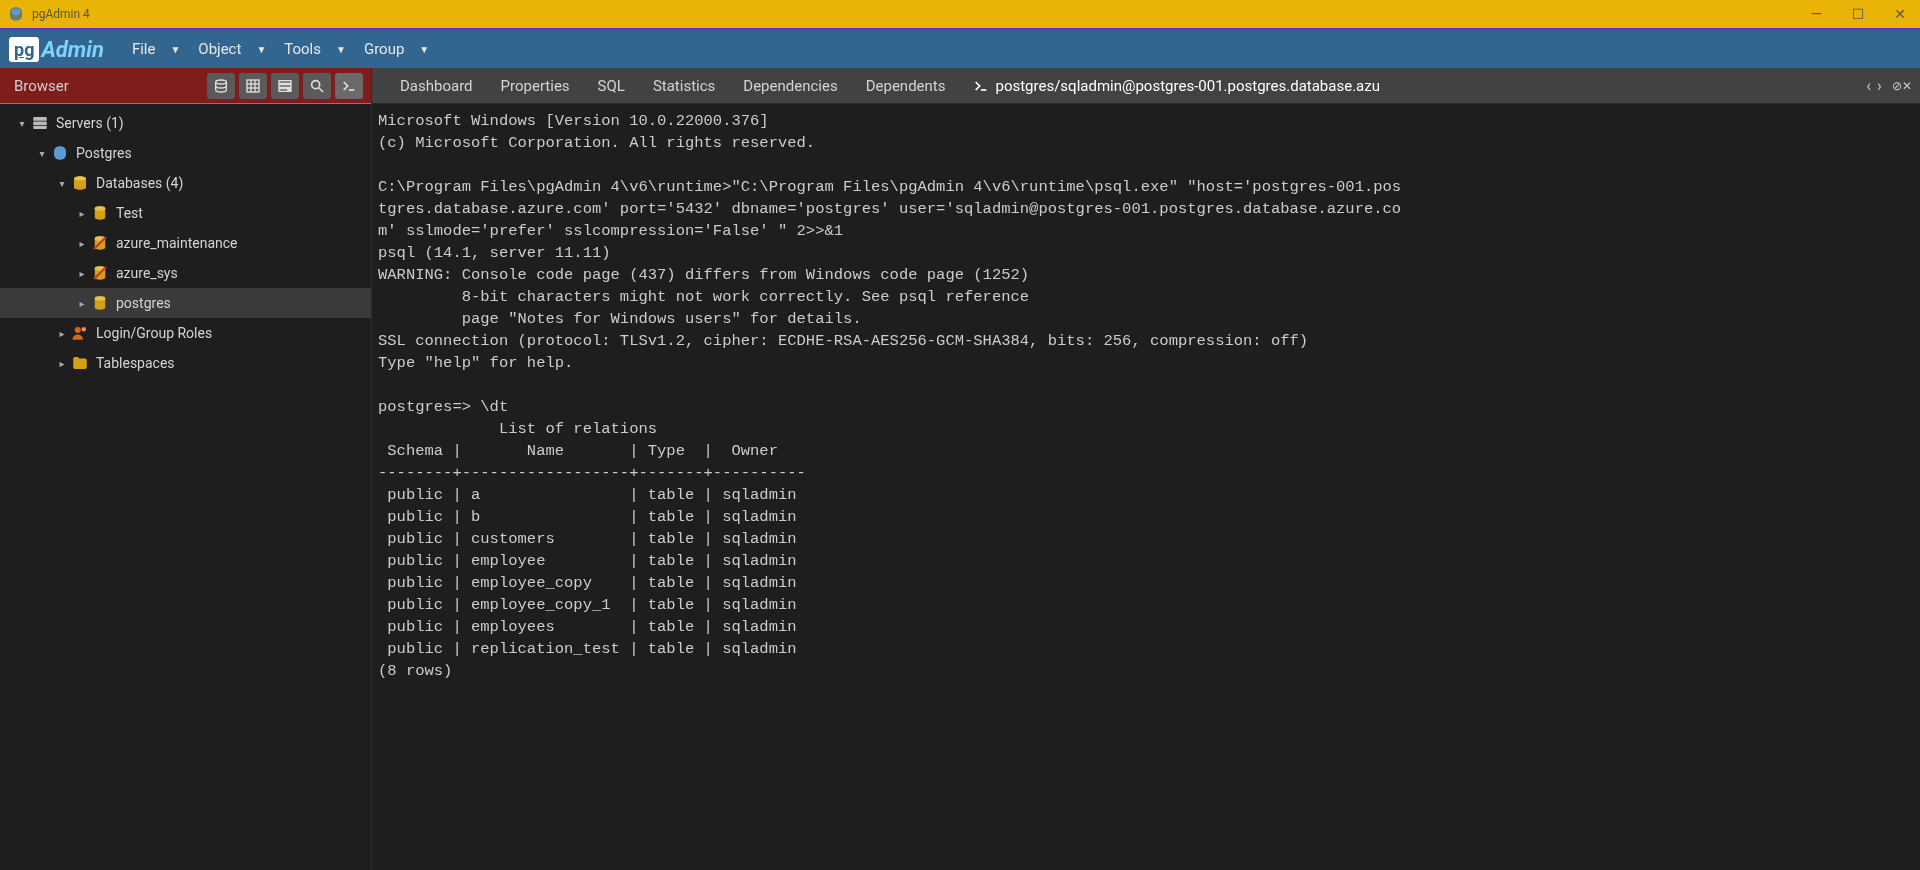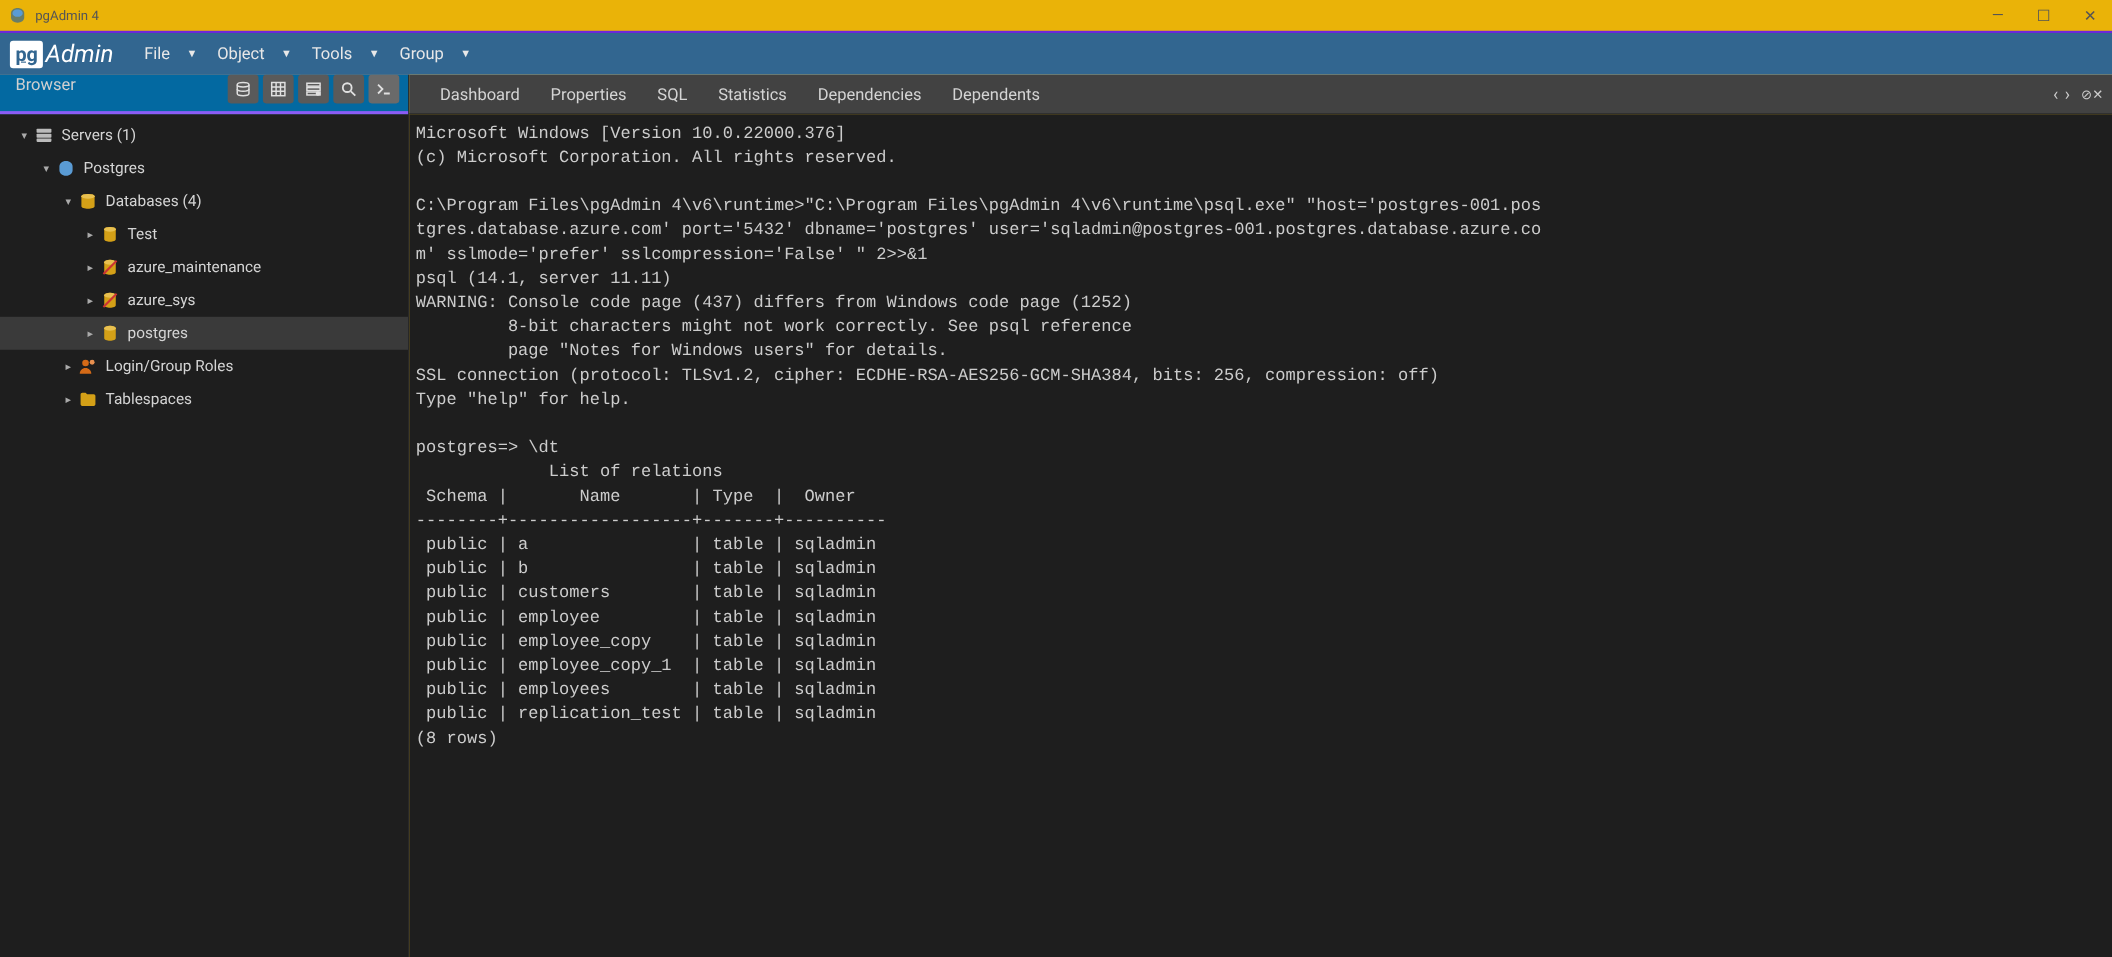--- a/index.html
+++ b/index.html
@@ -6,28 +6,28 @@
 body { background: #e5e5e5; width: 1920px; height: 870px; overflow: hidden; }
 .titlebar { height: 30px; background: #eab308; display: flex; align-items: center; padding: 0 8px; color: #555; font-size: 12px; border-bottom: 2px solid #6d28d9; }
 .titlebar-icon { width: 16px; height: 16px; margin-right: 8px; color: #326690; }
 .titlebar-spacer { flex: 1; }
 .win-controls { display: flex; gap: 18px; color: #555; font-size: 14px; }
 .win-btn { cursor: pointer; padding: 2px 6px; }
 
 .menubar { height: 38px; background: #326690; display: flex; align-items: center; padding-left: 9px; }
 .logo { display: flex; align-items: center; gap: 0; }
 .logo-box { background: #fff; color: #326690; font-weight: 700; padding: 2px 5px; border-radius: 3px; font-size: 18px; text-decoration: underline; }
-.logo-text { color: #ffffff; font-weight: 400; font-size: 22px; font-style: italic; margin-left: 2px; }
+.logo-text { color: #7dd3fc; font-weight: 700; font-size: 22px; font-style: italic; margin-left: 2px; }
 .menu-items { display: flex; margin-left: 28px; gap: 18px; }
 .menu-item { color: #e8e8e8; font-size: 15px; cursor: pointer; display: flex; align-items: center; gap: 15px; }
 .menu-item .chev { font-size: 10px; }
 
 .main { display: flex; height: calc(100% - 68px); }
 .sidebar { width: 372px; background: #424242; color: #d4d4d4; display: flex; flex-direction: column; border-right: 1px solid #2a2a2a; }
-.sidebar-header { height: 36px; display: flex; align-items: flex-start; padding: 0 8px 0 14px; background: #0369a1; border-bottom: 3px solid #8b5cf6; }
+.sidebar-header { height: 36px; display: flex; align-items: center; padding: 0 8px 0 14px; background: #7f1d1d; border-bottom: 1px solid #8b5cf6; }
 .sidebar-title { flex: 1; font-size: 15px; color: #d0d0d0; }
 .sidebar-tools { display: flex; gap: 4px; }
 .tool-btn { width: 28px; height: 26px; background: #5a5a5a; border-radius: 3px; display: flex; align-items: center; justify-content: center; cursor: pointer; color: #e0e0e0; font-size: 14px; }
 .tool-btn.active { background: #6a6a6a; }
 
 .tree { flex: 1; overflow-y: auto; padding-top: 4px; font-size: 14px; background: #1e1e1e; }
 .tree-row { display: flex; align-items: center; height: 30px; cursor: pointer; color: #d4d4d4; }
 .tree-row.selected { background: #3a3a3a; }
 .tree-exp { width: 16px; text-align: center; font-size: 10px; color: #aaa; }
 .tree-icon { width: 20px; height: 20px; margin-right: 6px; display: flex; align-items: center; justify-content: center; }
@@ -254,20 +254,29 @@
         </div>
       <div class="tab">
           <span>Statistics</span>
         </div>
       <div class="tab">
           <span>Dependencies</span>
         </div>
       <div class="tab">
           <span>Dependents</span>
         </div>
+      <div class="tab psql-tab">
+        <span>
+            <svg width="16" height="16" viewBox="0 0 24 24" fill="none" stroke="#fff" stroke-width="2.5">
+              <polyline points="4,6 10,12 4,18"></polyline>
+              <line x1="12" y1="18" x2="20" y2="18"></line>
+            </svg>
+          </span>
+        <span style="overflow:hidden; text-overflow:clip;">postgres/sqladmin@postgres-001.postgres.database.azu</span>
+      </div>
       <div class="tabs-nav">
         <span>‹</span>
         <span>›</span>
         <span class="psql-close" style="font-size:12px;">⊘✕</span>
       </div>
     </div>
 
     <div class="terminal" id="terminal">Microsoft Windows [Version 10.0.22000.376]
 (c) Microsoft Corporation. All rights reserved.
 

